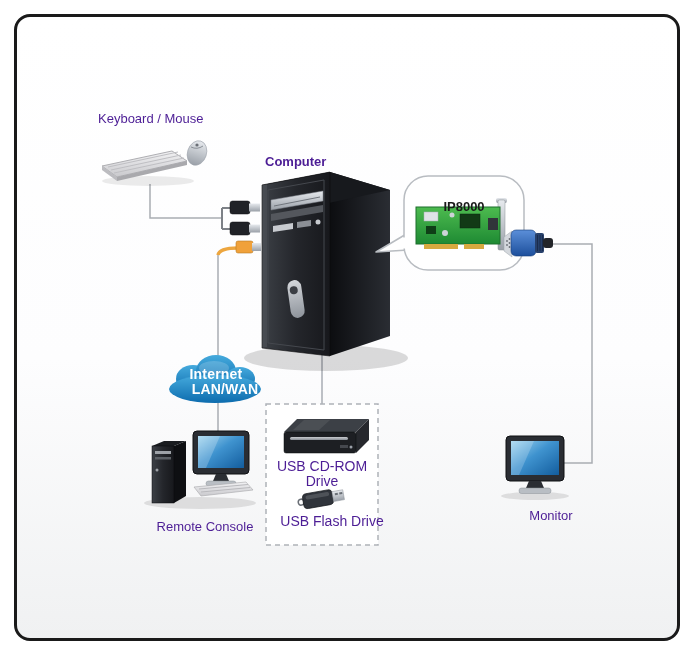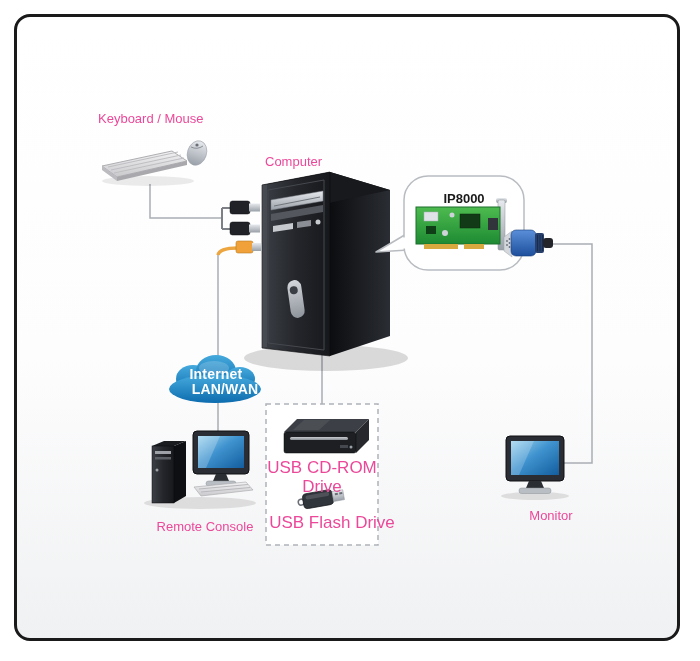--- a/index.html
+++ b/index.html
@@ -1,22 +1,22 @@
 <!DOCTYPE html>
 <html><head>
 <meta charset="utf-8">
 <style>
   html,body{margin:0;padding:0;background:#ffffff;}
   .page{position:relative;width:700px;height:661px;background:#ffffff;font-family:"Liberation Sans",sans-serif;overflow:hidden;}
   .frame{position:absolute;left:14px;top:14px;width:666px;height:627px;box-sizing:border-box;
          border:3px solid #1a1a1a;border-radius:16px;
          background:linear-gradient(180deg,#ffffff 0%,#fdfdfe 55%,#f0f1f2 100%);}
   svg.canvas{position:absolute;left:0;top:0;}
-  .label{position:absolute;color:#ec4899;font-size:13px;line-height:1.1;}
-  .label.small{font-size:17px;}
+  .label{position:absolute;color:#4c1d95;font-size:13px;line-height:1.1;}
+  .label.small{font-size:14px;}
   .label.center{text-align:center;}
   .label.bold{font-weight:bold;color:#1a1a1a;}
   .cloud-text{position:absolute;color:#ffffff;font-weight:bold;font-size:14px;text-align:center;letter-spacing:.2px;}
 </style>
 </head>
 <body>
 
 <div class="page">
   <div class="frame"></div>
 
@@ -198,23 +198,23 @@
       <rect x="506" y="436" width="58" height="45" rx="4" fill="#2a2d33" stroke="#0f1013" stroke-width="1"></rect>
       <rect x="511" y="441" width="48" height="34" fill="url(#gScreen)"></rect>
       <polygon points="511,441 534,441 519,475 511,475" fill="rgba(255,255,255,0.2)"></polygon>
       <polygon points="529,481 541,481 544,488 526,488" fill="#2b2e33"></polygon>
       <rect x="519" y="488" width="32" height="5.5" rx="2.5" fill="#b9bec4" stroke="#8a9097" stroke-width="0.5"></rect>
     </g>
   </svg>
 
   <div class="label" style="left:98px;top:112px;">Keyboard / Mouse</div>
 
-  <div class="label" style="left:265px;top:155px;">Computer</div>
-
-  <div class="label bold center" style="left:404px;top:192px;width:120px;">IP8000</div>
+  <div class="label" style="left:265px;top:155px;font-weight:bold;">Computer</div>
+
+  <div class="label bold center" style="left:404px;top:200px;width:120px;">IP8000</div>
 
   <div class="cloud-text" style="left:168px;top:366px;width:96px;">Internet</div>
   <div class="cloud-text" style="left:177px;top:381px;width:96px;">LAN/WAN</div>
 
   <div class="label center" style="left:143px;top:520px;width:124px;">Remote Console</div>
 
   <div class="label small center" style="left:266px;top:459px;width:112px;">USB CD-ROM Drive</div>
 
   <div class="label small center" style="left:266px;top:514px;width:132px;">USB Flash Drive</div>
 

